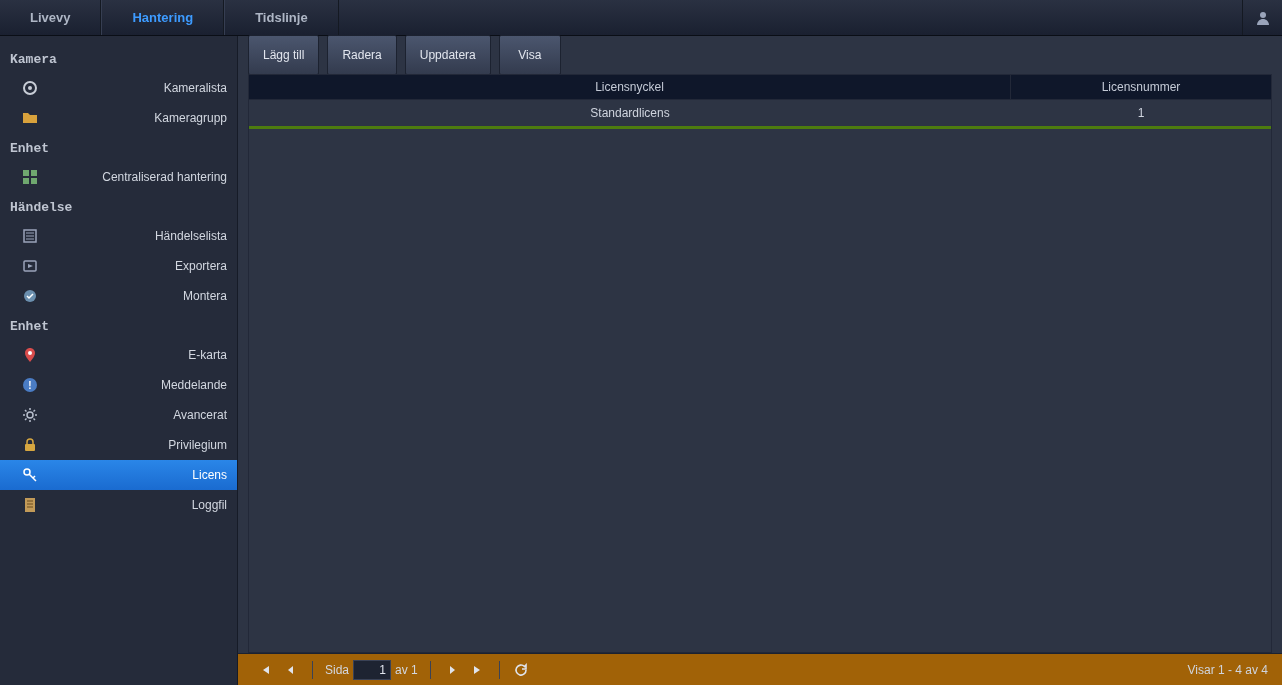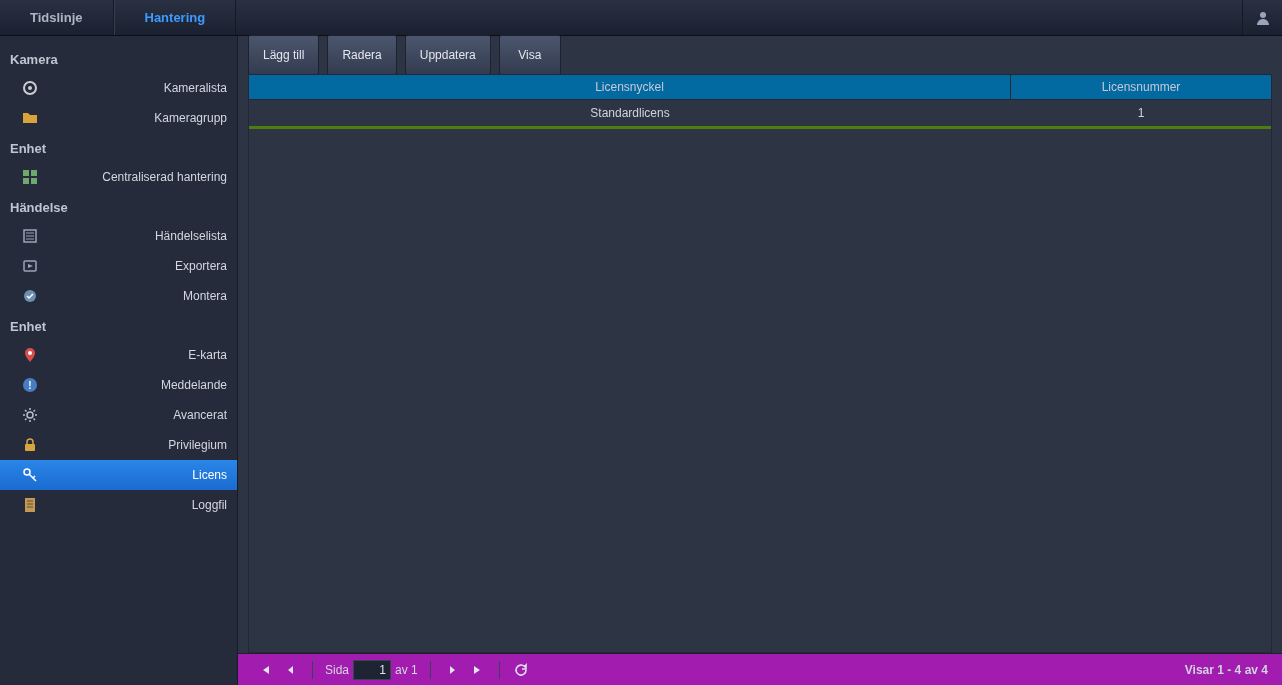--- a/index.html
+++ b/index.html
@@ -16,62 +16,63 @@
 .brand { display: flex; align-items: center; padding: 0 14px; font-size: 16px; color: #d8dde6; }
 .brand-icon { width: 22px; height: 18px; margin-right: 8px; }
 .brand .version { color: #3d9bff; margin-left: 4px; font-size: 18px; }
 .user-area { width: 40px; height: 100%; display: flex; align-items: center; justify-content: center; border-left: 1px solid #141922; cursor: pointer; }
 
 
 .main { flex: 1; display: flex; min-height: 0; }
 
 
 .sidebar { width: 237px; background: #252b3a; overflow-y: auto; padding-top: 8px; }
-.side-group-title { padding: 8px 10px 6px 10px; font-weight: bold; font-size: 13px; color: #bfc5d1; }
+.side-group-title { padding: 8px 10px 6px 10px; font-weight: bold; font-size: 13px; color: #bfc5d1; font-family: Liberation Mono, monospace; }
 .side-item { display: flex; align-items: center; padding: 7px 10px 7px 22px; cursor: pointer; font-size: 12px; color: #d2d7e0; justify-content: space-between; }
 .side-item.active { background: linear-gradient(to bottom, #2a86e8, #1a6bd0); color: #fff; }
 .side-item .side-icon { width: 16px; height: 16px; margin-right: 8px; display: inline-flex; align-items: center; justify-content: center; }
 
 
 .content { flex: 1; display: flex; flex-direction: column; background: #2d3444; border-left: 1px solid #161b27; }
 .toolbar { height: 38px; display: flex; align-items: center; padding: 0 10px; gap: 8px; background: #2d3444; }
 .btn { background: linear-gradient(to bottom, #4b566e, #333b4e); border: 1px solid #1c2230; color: #e2e6ee; padding: 12px 14px; font-size: 12px; border-radius: 2px; cursor: pointer; min-width: 62px; text-align: center; }
 
 
 .table-wrap { flex: 1; display: flex; flex-direction: column; padding: 0 10px; min-height: 0; }
-.thead { display: flex; background: #0369a1; border: 1px solid #222838; }
+.thead { display: flex; background: #0f172a; border: 1px solid #222838; }
 .th { padding: 5px 8px; font-size: 12px; color: #c4cad6; text-align: center; border-right: 1px solid #222838; }
 .th:last-child { border-right: none; }
 .col-key { flex: 1; }
 .col-num { width: 260px; }
 .tbody { flex: 1; overflow-y: auto; background: #2d3444; border-left: 1px solid #222838; border-right: 1px solid #222838; border-bottom: 1px solid #222838; }
 .trow { display: flex; border-bottom: 3px solid #4d7c0f; }
 .td { padding: 6px 8px; font-size: 12px; color: #cfd4de; text-align: center; }
 
 
-.pager { height: 32px; display: flex; align-items: center; padding: 0 14px; background: #a21caf; border-top: 1px solid #1c2230; }
+.pager { height: 32px; display: flex; align-items: center; padding: 0 14px; background: #a16207; border-top: 1px solid #1c2230; }
 .pager-btn { width: 22px; height: 22px; display: flex; align-items: center; justify-content: center; cursor: pointer; color: #e0e4ec; margin: 0 2px; }
 .pager-btn.disabled { color: #6b7389; cursor: default; }
 .pager-sep { width: 1px; height: 18px; background: #3a4256; margin: 0 8px; }
 .pager-label { color: #d2d7e0; margin: 0 4px; }
 .pager-input { width: 38px; background: #1e2432; border: 1px solid #3a4256; color: #e0e4ec; text-align: right; padding: 2px 4px; font-size: 12px; }
 .pager-spacer { flex: 1; }
-.pager-status { color: #cfd4de; font-weight: bold; }
+.pager-status { color: #cfd4de; }
 
 svg { display: block; }
 </style>
 </head>
 <body>
 
 <div class="app">
 
   <div class="topbar">
     <div class="topnav">
+      <div class="topnav-item">Livevy</div>
+      <div class="topnav-item active">Hantering</div>
       <div class="topnav-item">Tidslinje</div>
-      <div class="topnav-item active">Hantering</div>
     </div>
     <div class="topbar-spacer"></div>
     <div class="user-area">
       <span>
         <svg viewBox="0 0 16 16" width="16" height="16">
             <circle cx="8" cy="5" r="3" fill="#9aa4ba"></circle>
             <path d="M2 15c0-3.3 2.7-6 6-6s6 2.7 6 6" fill="#9aa4ba"></path>
           </svg>
       </span>
     </div>

